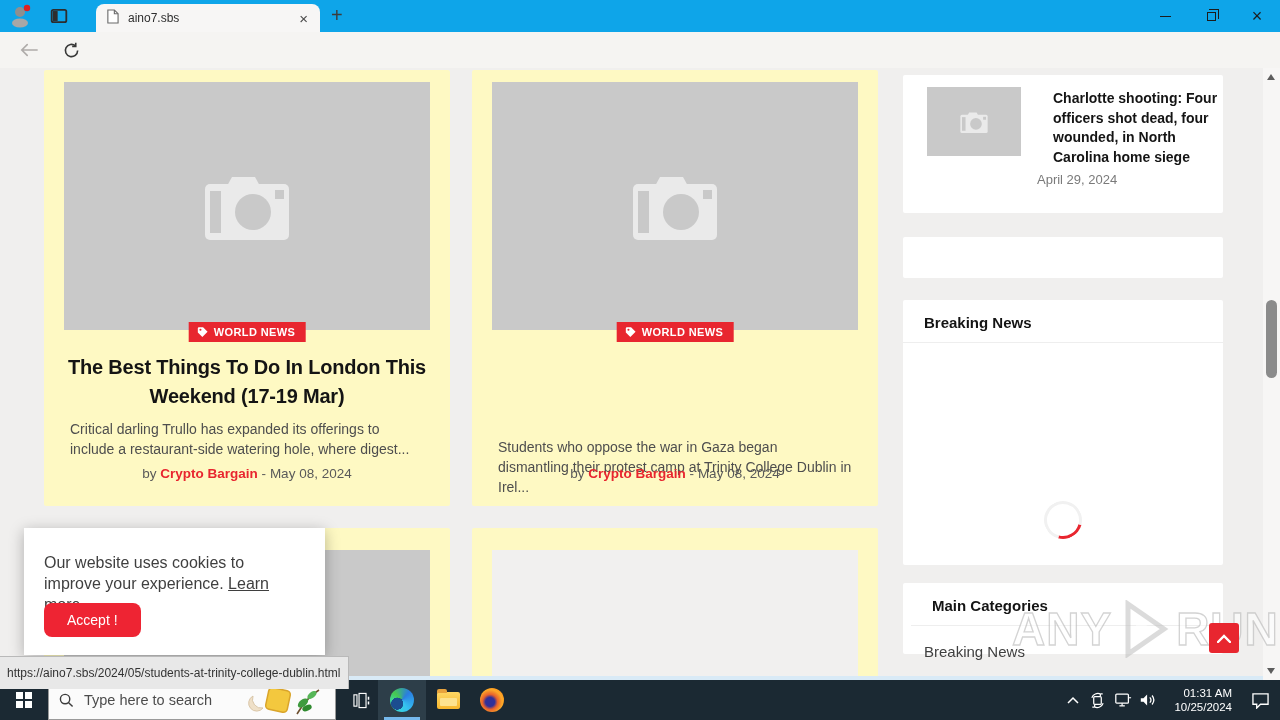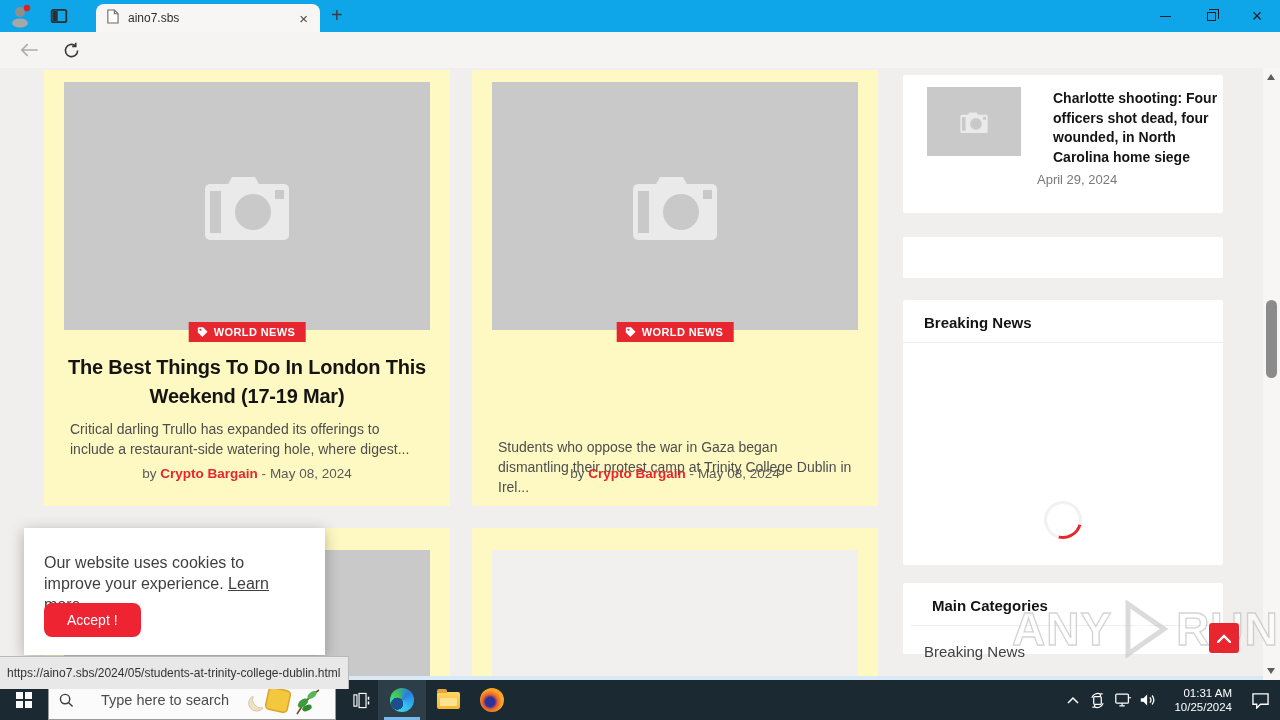--- a/index.html
+++ b/index.html
@@ -84,21 +84,21 @@
                border-radius:3px; z-index:25; display:flex; align-items:center; justify-content:center; }
   .bluestrip { position:absolute; left:0; top:676px; width:1263px; height:4px; background:#d9eaf6; }
 
   
   .taskbar { position:absolute; left:0; top:680px; width:1280px; height:40px; background:#1b2933; display:flex; align-items:stretch; }
   .tb-btn { display:flex; align-items:center; justify-content:center; }
   .start { width:48px; }
   .winlogo { display:grid; grid-template-columns:7px 7px; grid-template-rows:7px 7px; gap:1.6px; }
   .winlogo i { background:#fff; }
   .searchbox { width:288px; background:#fbfbfb; border:1px solid #9a9a9a; display:flex; align-items:center; padding:0 10px; position:relative; }
-  .search-text { font-size:14.5px; color:#4c4c4c; margin-left:27px; }
+  .search-text { font-size:14.5px; color:#4c4c4c; margin-left:10px; }
   .search-deco { position:absolute; right:14px; top:5px; }
   .taskview { width:34px; margin-left:8px; }
   .app { width:48px; position:relative; }
   .app.active { background:#2d3e49; }
   .app.active:after { content:""; position:absolute; left:6px; bottom:0; width:36px; height:3px; background:#76b9ed; }
   .edge-ball { width:24px; height:24px; border-radius:50%;
                background:radial-gradient(circle at 30% 65%,#1b4d8f 0 26%,transparent 27%),
                           conic-gradient(from 150deg,#35c1f1,#38e0c8 25%,#47c94f 45%,#2a7de1 70%,#35c1f1); }
   .folder { position:relative; width:23px; height:17px; background:linear-gradient(#ffd764,#f7b72e); border-radius:2px; }
   .folder:before { content:""; position:absolute; top:-3px; left:0; width:10px; height:4px; background:#e8a33d; border-radius:2px 2px 0 0; }

